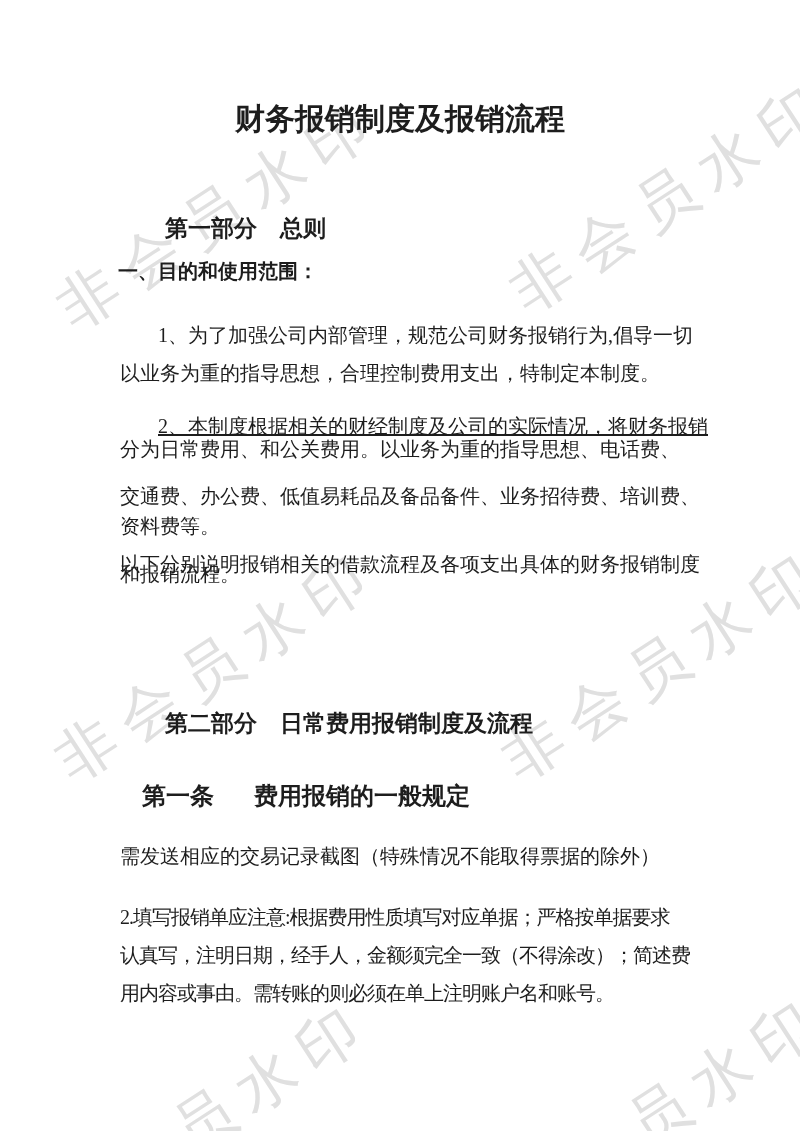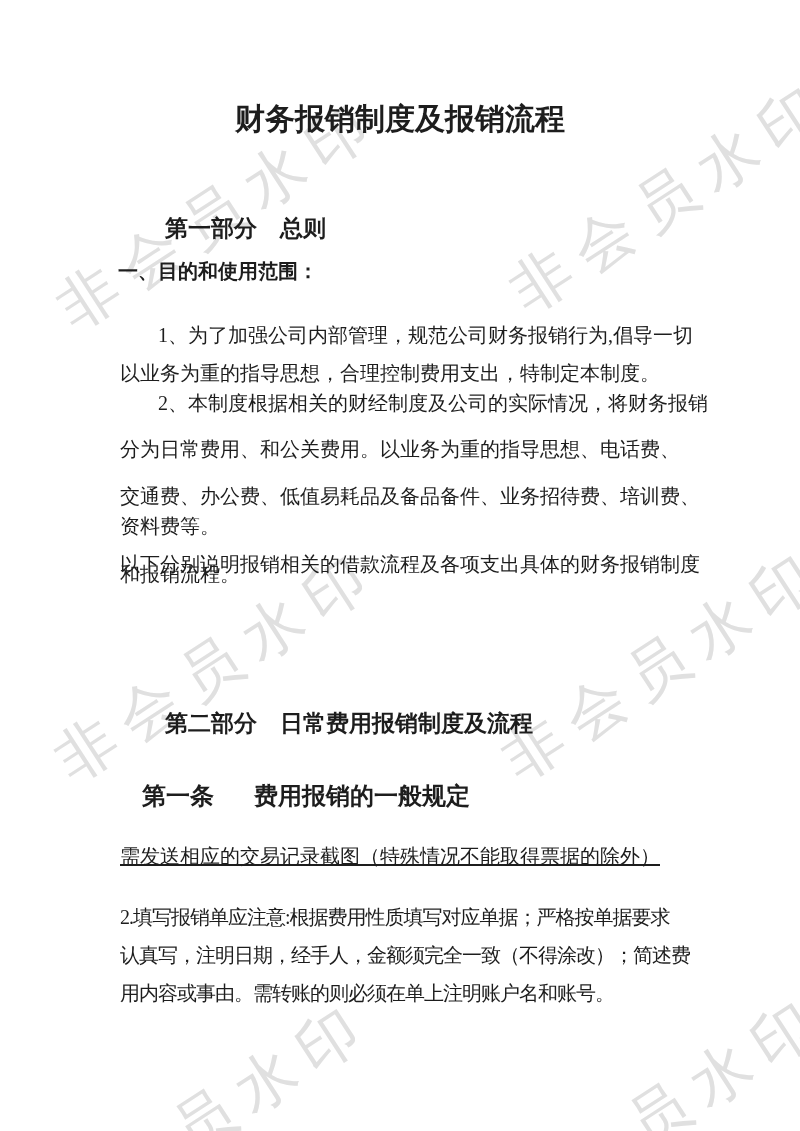--- a/index.html
+++ b/index.html
@@ -72,31 +72,31 @@
   <div class="wm wm-e">非会员水印</div>
   <div class="wm wm-f">非会员水印</div>
 
   <div class="doc-title">财务报销制度及报销流程</div>
 
   <div class="sec-heading" style="top:216px;text-align:right;">第一部分　总则</div>
   <div class="sub-heading" style="top:260px;">一、目的和使用范围：</div>
 
   <div class="line indent" style="top:324px;">1、为了加强公司内部管理，规范公司财务报销行为,倡导一切</div>
   <div class="line" style="top:362px;">以业务为重的指导思想，合理控制费用支出，特制定本制度。</div>
-  <div class="line indent" style="top:392px;">2、本制度根据相关的财经制度及公司的实际情况，将财务报销</div>
+  <div class="line indent" style="top:415px;text-decoration:underline;">2、本制度根据相关的财经制度及公司的实际情况，将财务报销</div>
   <div class="line" style="top:438px;">分为日常费用、和公关费用。以业务为重的指导思想、电话费、</div>
   <div class="line" style="top:477px;margin-top:8px;">交通费、办公费、低值易耗品及备品备件、业务招待费、培训费、</div>
   <div class="line" style="top:515px;">资料费等。</div>
   <div class="line" style="top:553px;">以下分别说明报销相关的借款流程及各项支出具体的财务报销制度</div>
   <div class="line" style="top:563px;">和报销流程。</div>
 
   <div class="sec-heading" style="top:711px;">第二部分　日常费用报销制度及流程</div>
 
   <div class="article-row" style="top:757px;">
     <span class="article-label">第一条</span><span>费用报销的一般规定</span>
   </div>
 
-  <div class="line" style="top:845px;text-decoration:underline;">需发送相应的交易记录截图（特殊情况不能取得票据的除外）</div>
+  <div class="line" style="top:845px;">需发送相应的交易记录截图（特殊情况不能取得票据的除外）</div>
   <div class="line tight" style="top:906px;">2.填写报销单应注意:根据费用性质填写对应单据；严格按单据要求</div>
   <div class="line tight" style="top:982px;">用内容或事由。需转账的则必须在单上注明账户名和账号。</div>
   <div class="line tight" style="top:944px;">认真写，注明日期，经手人，金额须完全一致（不得涂改）；简述费</div>
 
 </div>
 
 </body></html>

